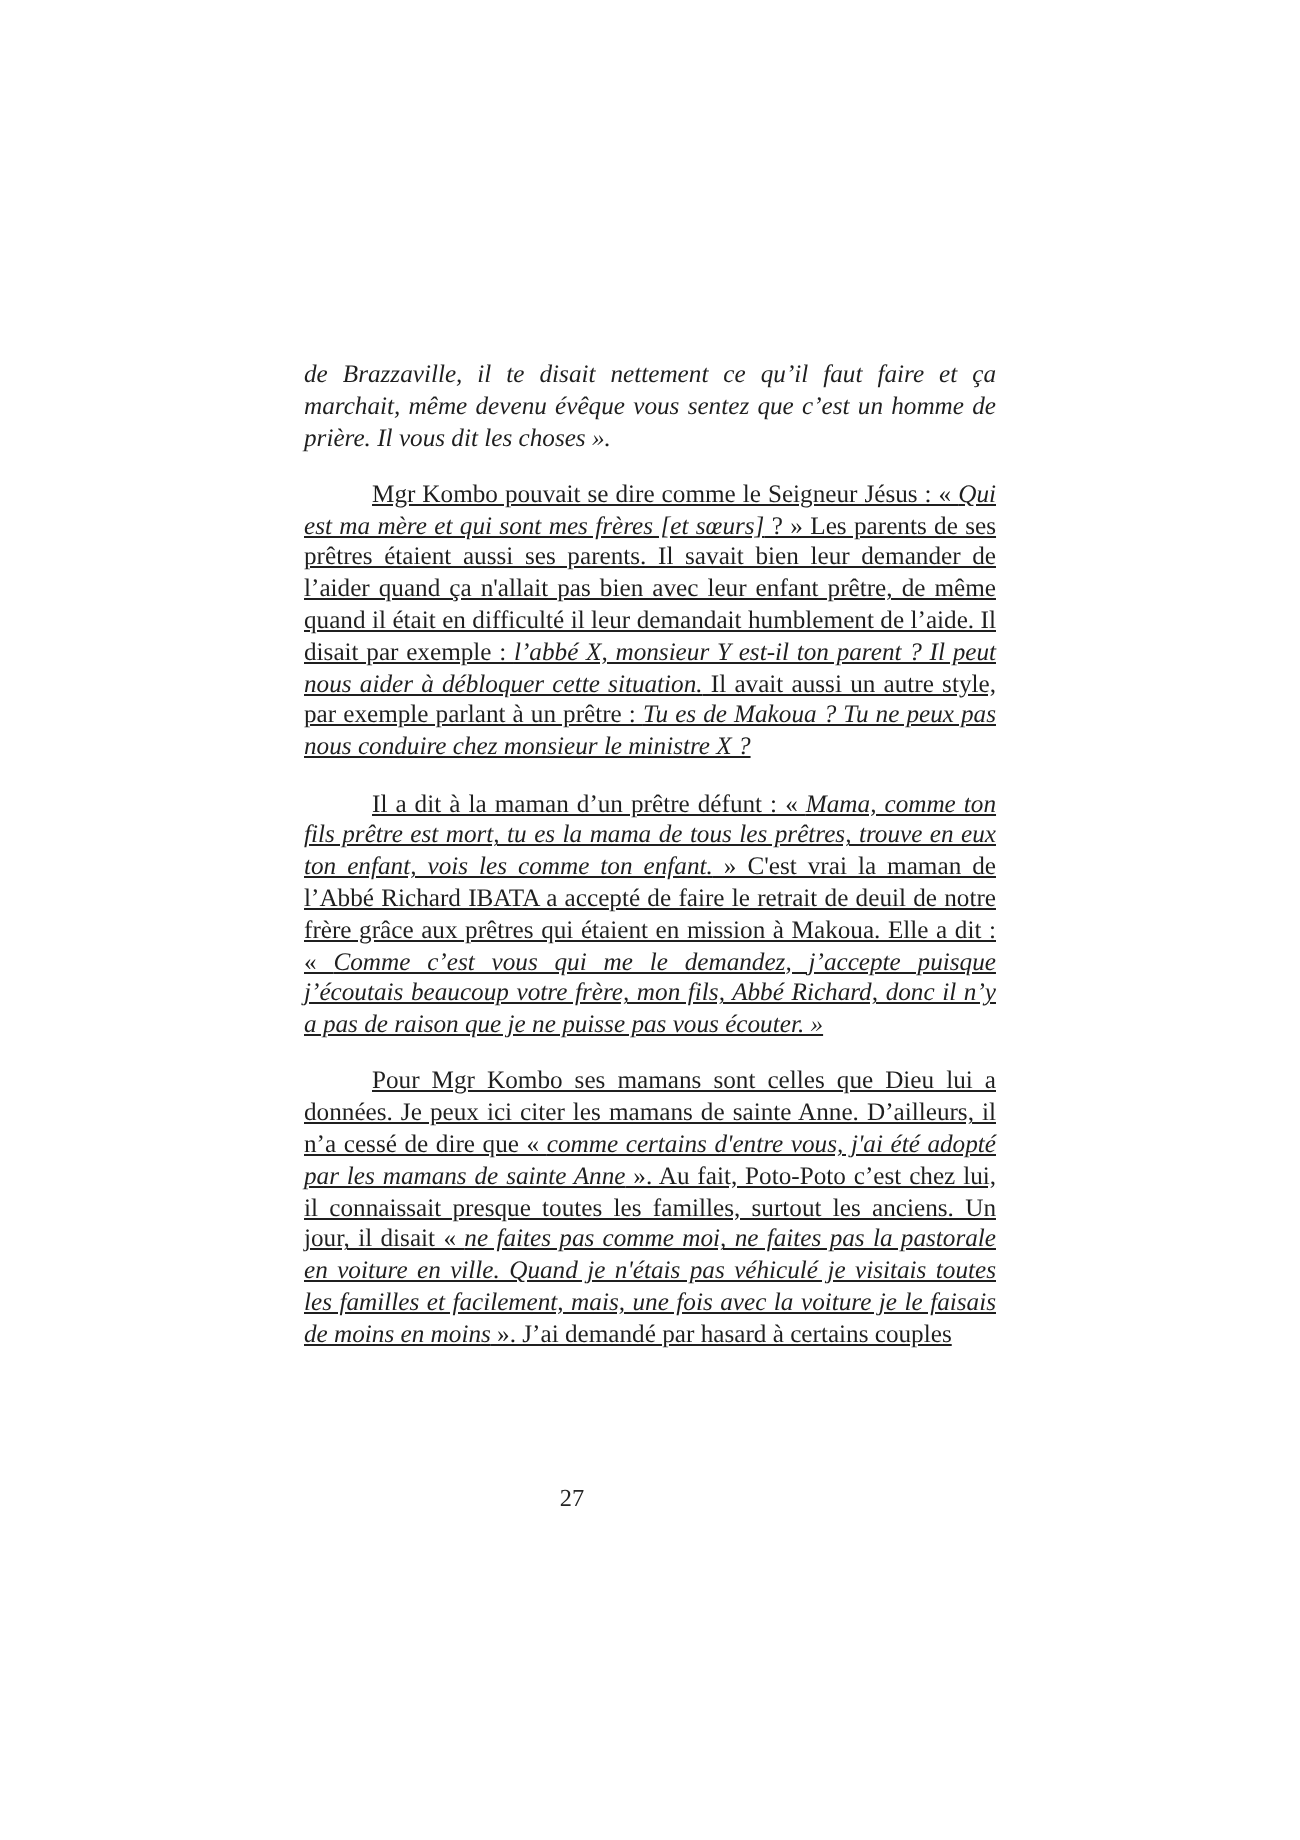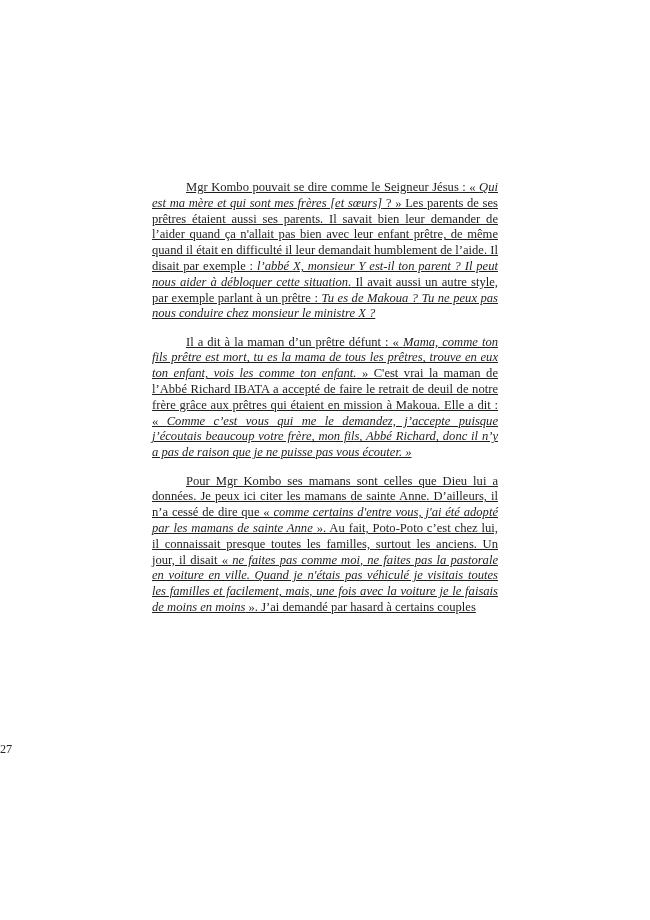--- a/index.html
+++ b/index.html
@@ -50,34 +50,37 @@
     font-style: italic;
   }
   .ro {
     font-style: normal;
   }
   .page-number {
     position: absolute;
     left: 0;
     top: 742px;
     width: 572px;
-    text-align: left;
+    text-align: center;
     font-size: 12.2px;
     line-height: 14px;
     color: #262626;
     font-family: "Liberation Serif", "DejaVu Serif", serif;
   }
 </style>
 </head>
 <body>
 
 <div class="page">
 
   <div class="text-block">
 
+    <p class="para cont">
+      <span class="it">de Brazzaville, il te disait nettement ce qu’il faut faire et ça marchait, même devenu évêque vous sentez que c’est un homme de prière. Il vous dit les choses ».</span>
+    </p>
 
     <p class="para indent">
       <span class="ro">Mgr Kombo pouvait se dire comme le Seigneur Jésus : « </span><span class="it">Qui est ma mère et qui sont mes frères [et sœurs]</span><span class="ro"> ? » Les parents de ses prêtres étaient aussi ses parents. Il savait bien leur demander de l’aider quand ça n'allait pas bien avec leur enfant prêtre, de même quand il était en difficulté il leur demandait humblement de l’aide. Il disait par exemple : </span><span class="it">l’abbé X, monsieur Y est-il ton parent ? Il peut nous aider à débloquer cette situation.</span><span class="ro"> Il avait aussi un autre style, par exemple parlant à un prêtre : </span><span class="it">Tu es de Makoua ? Tu ne peux pas nous conduire chez monsieur le ministre X ?</span>
     </p>
 
     <p class="para indent">
       <span class="ro">Il a dit à la maman d’un prêtre défunt : « </span><span class="it">Mama, comme ton fils prêtre est mort, tu es la mama de tous les prêtres, trouve en eux ton enfant, vois les comme ton enfant.</span><span class="ro"> » C'est vrai la maman de l’Abbé Richard IBATA a accepté de faire le retrait de deuil de notre frère grâce aux prêtres qui étaient en mission à Makoua. Elle a dit : « </span><span class="it">Comme c’est vous qui me le demandez, j’accepte puisque j’écoutais beaucoup votre frère, mon fils, Abbé Richard, donc il n’y a pas de raison que je ne puisse pas vous écouter. »</span>
     </p>
 
     <p class="para indent">

